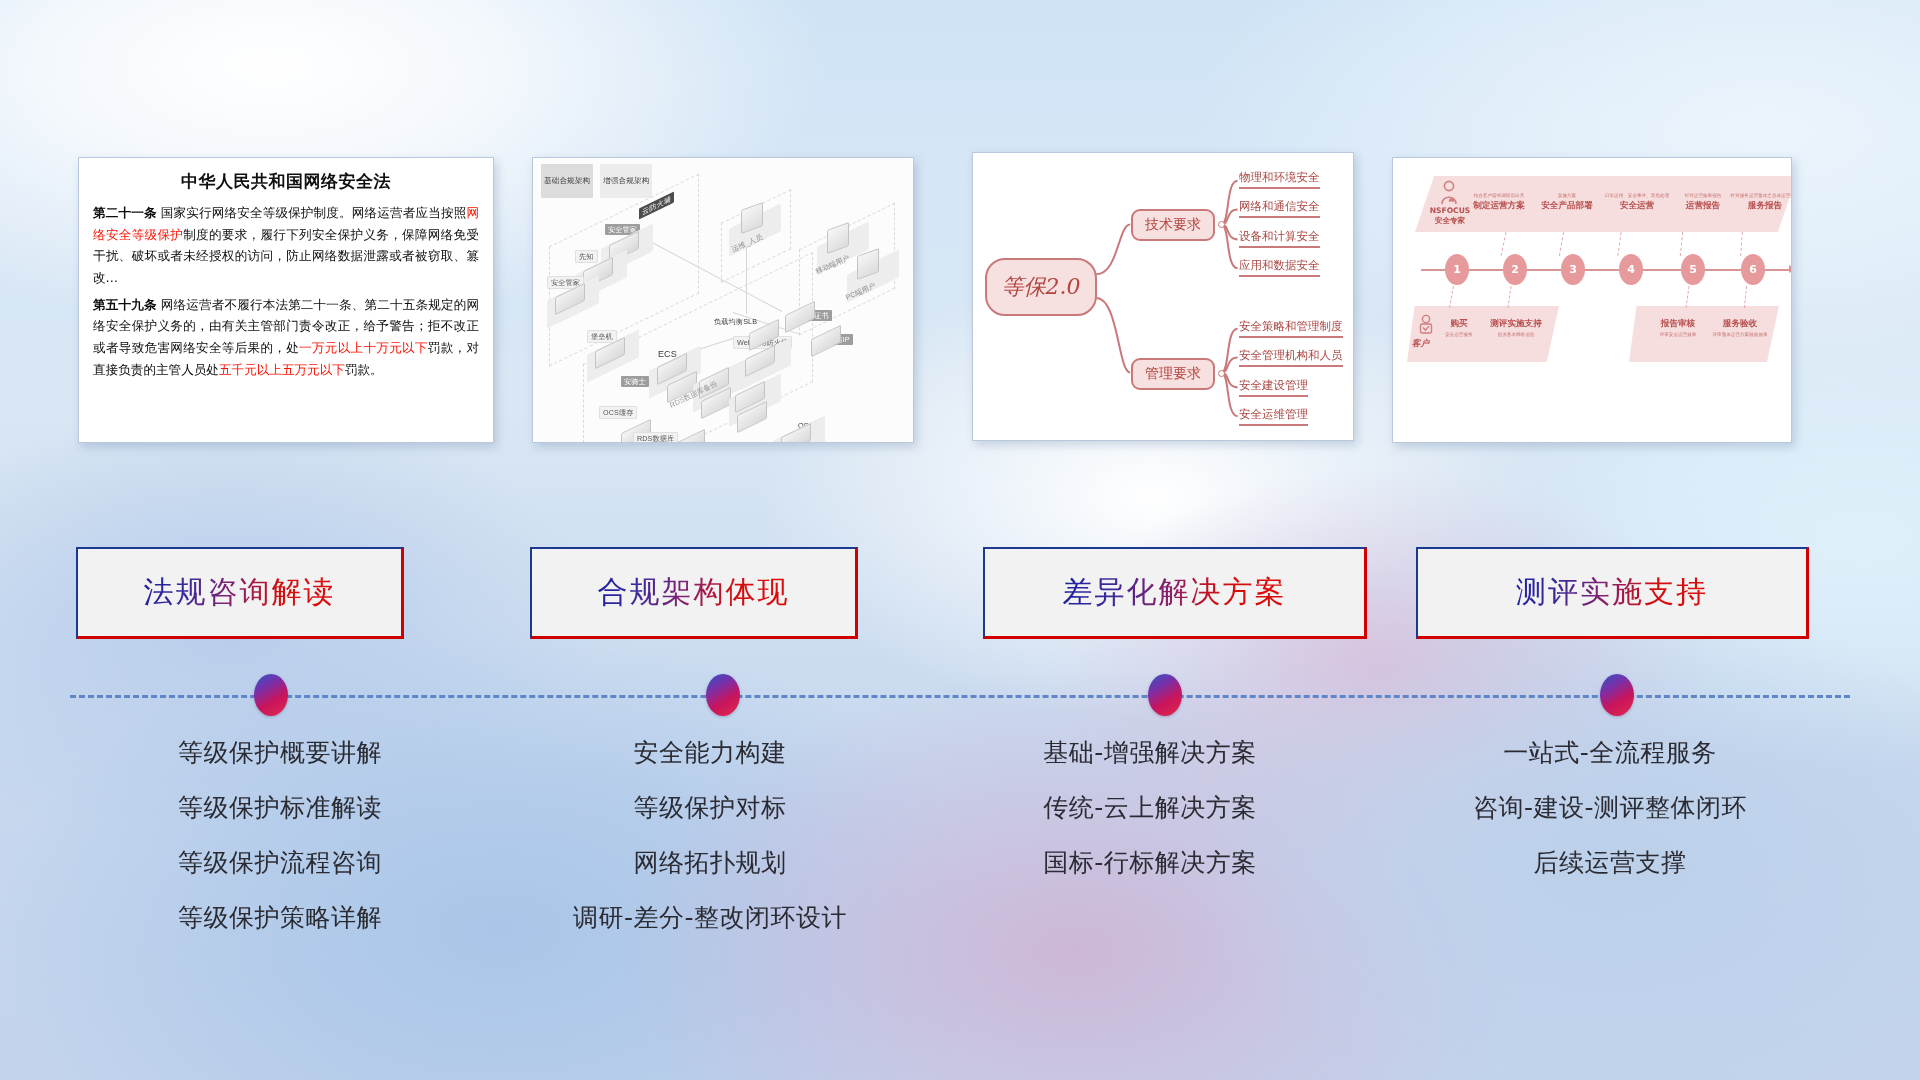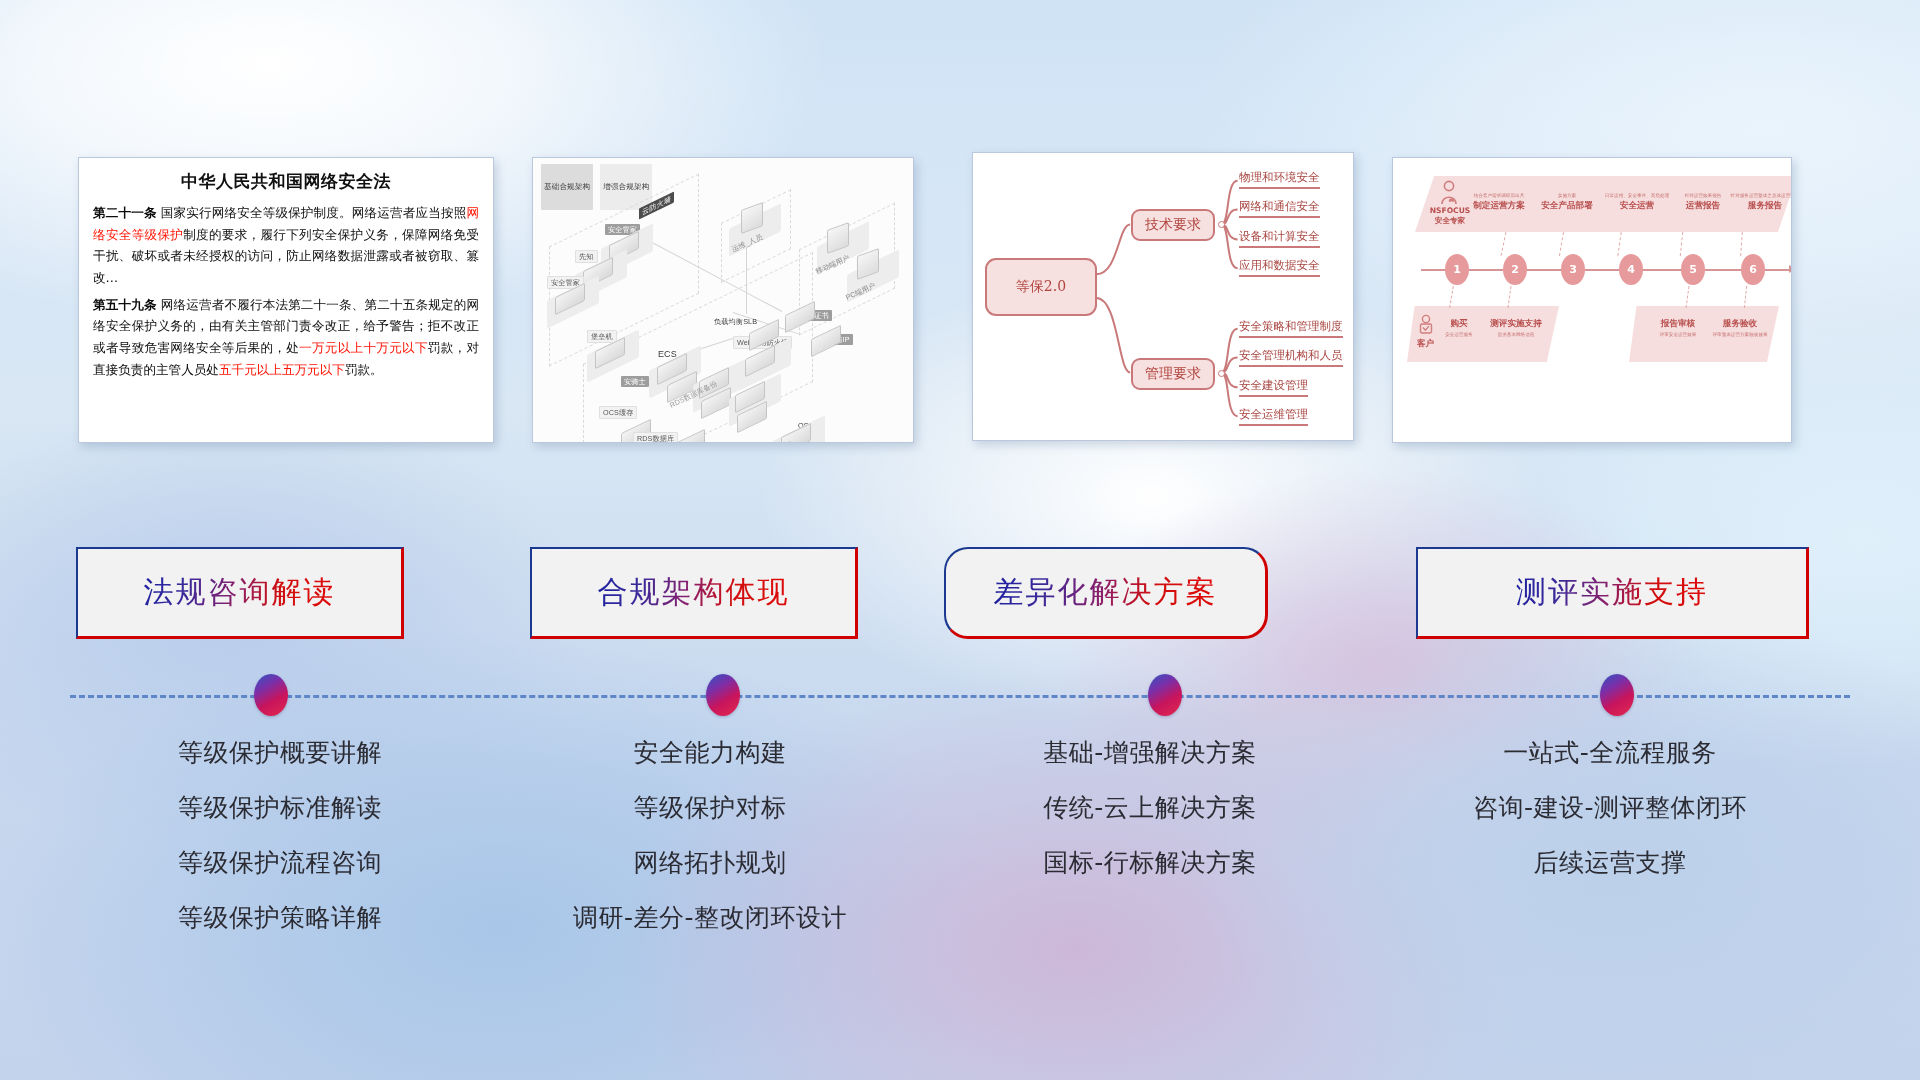--- a/index.html
+++ b/index.html
@@ -90,21 +90,21 @@
   .law-art { font-weight: 700; }
   .hl { color: #ff1100; }
 
   
   .arch { position: absolute; inset: 0; background: #fcfcfc; }
   .arch-tabs {
     position: absolute; left: 8px; top: 6px;
     display: flex; gap: 7px;
     font-size: 7.5px; color: #3b3b3b;
   }
-  .arch-tab { background: #ececec; padding: 18px 3px; border-radius: 1px; letter-spacing: .2px; }
+  .arch-tab { background: #ececec; padding: 12px 3px; border-radius: 1px; letter-spacing: .2px; }
   .arch-tab.on { background: #dcdcdc; }
   .iso { position: absolute; }
   .iso .pill {
     position: absolute;
     white-space: nowrap;
     font-size: 7.2px;
     line-height: 1;
     padding: 2px 3px;
     border-radius: 1px;
     letter-spacing: .1px;
@@ -140,21 +140,21 @@
   .mm { position: absolute; inset: 0; background: #fff; padding: 6px; }
   .mm-box {
     position: absolute;
     background: #f6e0e0;
     border: 2.4px solid #c9797a;
     border-radius: 9px;
     color: #b2453f;
     display: flex; align-items: center; justify-content: center;
     font-family: "DejaVu Serif", "Liberation Serif", serif;
   }
-  .mm-root { left: 12px; top: 105px; width: 112px; height: 58px; font-size: 14px; border-radius: 11px; }
+  .mm-root { left: 12px; top: 105px; width: 112px; height: 58px; font-size: 22px; border-radius: 20px; font-style: italic; }
   .mm-b1   { left: 158px; top: 56px;  width: 84px; height: 32px; font-size: 14px; }
   .mm-b2   { left: 158px; top: 205px; width: 84px; height: 32px; font-size: 14px; }
   .mm-leaf {
     position: absolute;
     color: #a84540;
     font-size: 11.5px;
     font-family: "DejaVu Serif", "Liberation Serif", serif;
     white-space: nowrap;
     padding-bottom: 2px;
     border-bottom: 2.2px solid #c9797a;
@@ -216,21 +216,21 @@
     top: 547px;
     height: 92px;
     background: #f2f2f2;
     border: 2px solid #1b3a8f;
     border-bottom: 3px solid #d00000;
     border-right: 3px solid #d00000;
     display: flex; align-items: center; justify-content: center;
   }
   .hbox-1 { left: 76px;   width: 328px; }
   .hbox-2 { left: 530px;  width: 328px; }
-  .hbox-3 { left: 944px;  width: 324px; border-radius: 24px; }
+  .hbox-3 { left: 983px;  width: 384px; }
   .hbox-4 { left: 1416px; width: 393px; }
   .hbox-txt {
     font-size: 30px;
     font-weight: 400;
     letter-spacing: 2px;
     font-family: "DejaVu Sans", "Liberation Sans", sans-serif;
     background: linear-gradient(100deg, #1c1fa0 0%, #3a2a9a 22%, #8b1f6a 48%, #d10e0e 70%, #e00a0a 100%);
     -webkit-background-clip: text;
     background-clip: text;
     color: transparent;
@@ -526,21 +526,21 @@
       <div class="tl-link" style="left:58px;  top:128px; height:22px; transform:rotate(10deg);"></div>
       <div class="tl-link" style="left:116px; top:128px; height:22px; transform:rotate(8deg);"></div>
       <div class="tl-link" style="left:294px; top:128px; height:22px; transform:rotate(8deg);"></div>
       <div class="tl-link" style="left:352px; top:128px; height:22px; transform:rotate(6deg);"></div>
 
       <svg class="tl-person" style="left:24px; top:156px;" width="18" height="22" viewBox="0 0 18 22">
         <circle cx="9" cy="5" r="3.6" fill="none" stroke="#d07e7e" stroke-width="1.4"></circle>
         <rect x="3.5" y="10" width="11" height="9" rx="1.4" fill="none" stroke="#d07e7e" stroke-width="1.4"></rect>
         <path d="M6 13.5 l2.4 2.6 l3.6 -4" fill="none" stroke="#d07e7e" stroke-width="1.4"></path>
       </svg>
-      <div class="tl-name" style="position:absolute; left:24px; top:180px; width:22px; text-align:left;">客户</div>
+      <div class="tl-name" style="position:absolute; left:14px; top:180px; width:22px; text-align:right;font-style:italic;">客户</div>
 
       <div class="tl-item" style="left:44px; top:160px; width:44px;">
         <div class="tl-name">购买</div>
         <div class="tl-sub">安全运营服务</div>
       </div>
       <div class="tl-item" style="left:88px; top:160px; width:70px;">
         <div class="tl-name">测评实施支持</div>
         <div class="tl-sub">提供基本网络信息</div>
       </div>
 

